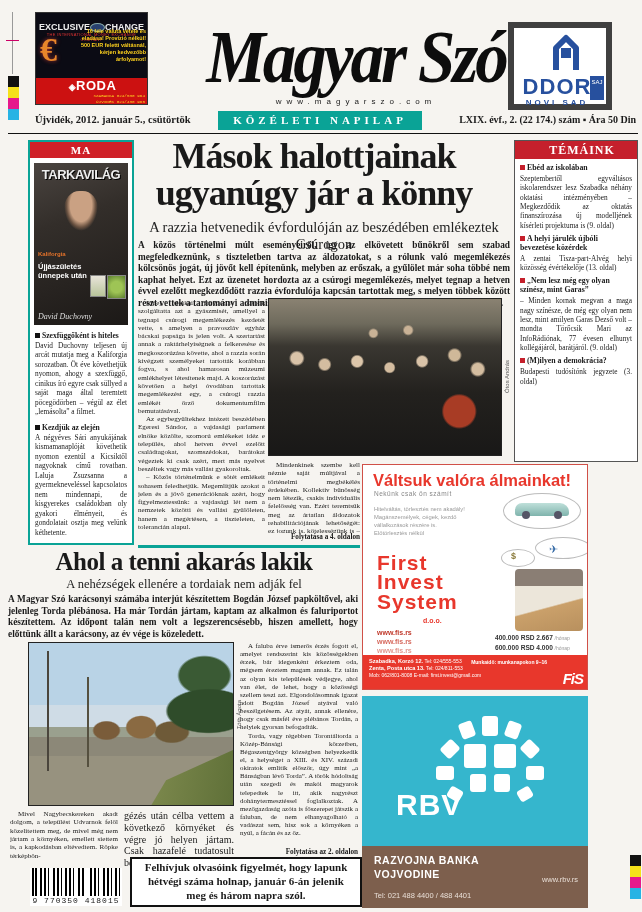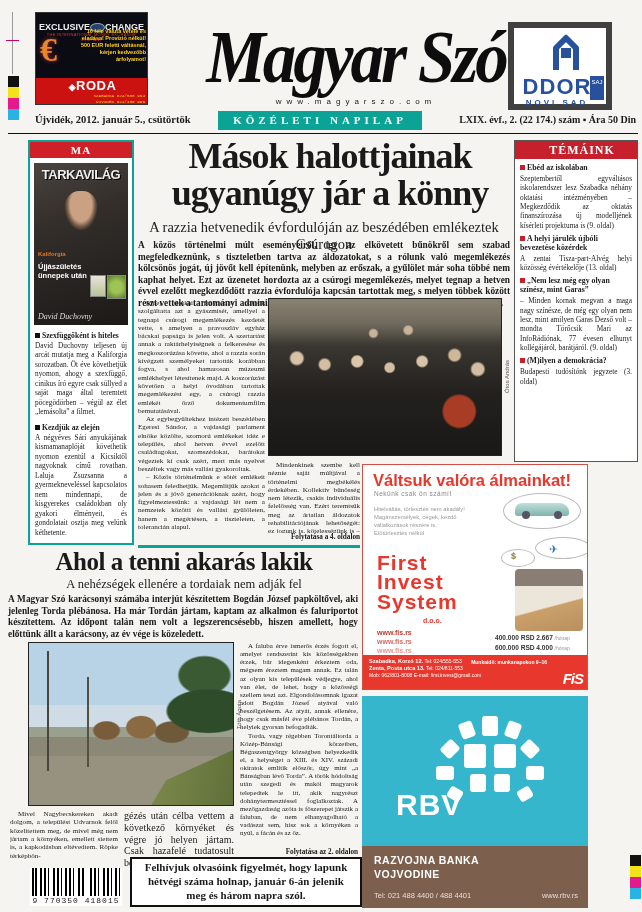--- a/index.html
+++ b/index.html
@@ -47,21 +47,21 @@
   .cover-line-white { position:absolute; top:100px; left:4px; color:#fff; font-size:7.5px; font-weight:bold; font-family:"Liberation Sans",sans-serif; line-height:1.15; width:60px; }
   .cover-credit { position:absolute; bottom:4px; left:4px; color:#ddd; font-style:italic; font-size:8px; }
   .cover-thumb1 { position:absolute; bottom:28px; right:22px; width:16px; height:22px; background:linear-gradient(#e8e4da,#b8c49a); border:1px solid #888; }
   .cover-thumb2 { position:absolute; bottom:26px; right:2px; width:19px; height:24px; background:radial-gradient(circle,#9ec455 0 40%,#5a7d2e 100%); border:1px solid #888; }
   .ma-items { padding:6px 5px 0 5px; }
   .ma-item-title { font-weight:bold; font-size:7.6px; margin-bottom:1px; }
   .ma-item-body { font-size:7.3px; line-height:1.3; text-align:justify; margin-bottom:6px; }
   .bullet { display:inline-block; width:5px; height:5px; background:#111; margin-right:2px; }
 
   
-  .m-headline { left:144px; top:138px; width:372px; text-align:center; font-weight:bold; font-size:36px; line-height:1.04; letter-spacing:-1px; }
+  .m-headline { left:128px; top:138px; width:372px; text-align:center; font-weight:bold; font-size:36px; line-height:1.04; letter-spacing:-1px; }
   .m-subhead { left:138px; top:219px; width:372px; text-align:center; font-size:14.5px; color:#222; }
   .m-lead { left:138px; top:240px; width:372px; font-weight:bold; font-size:9.3px; line-height:1.24; }
   .m-col1 { left:138px; top:299px; width:127px; height:238px; font-size:7.1px; line-height:1.17; overflow:hidden; }
   .m-col1 p, .m-col2 p { text-indent:8px; }
   .m-photo { left:268px; top:298px; width:234px; height:158px; border:1px solid #222; background:
       radial-gradient(circle at 82% 72%, #a83c25 0 7%, rgba(0,0,0,0) 8%),
       radial-gradient(circle at 12% 38%, #d9c3a8 0 2.5%, rgba(0,0,0,0) 3.5%),
       radial-gradient(circle at 24% 42%, #d4bda0 0 2.5%, rgba(0,0,0,0) 3.5%),
       radial-gradient(circle at 38% 40%, #dcc6aa 0 3%, rgba(0,0,0,0) 4%),
       radial-gradient(circle at 52% 44%, #d4bda0 0 3%, rgba(0,0,0,0) 4%),
@@ -115,21 +115,21 @@
   .fis-foot-logo { position:absolute; right:4px; bottom:2px; font-size:15px; font-weight:bold; font-style:italic; letter-spacing:-1px; }
 
   
   .rbv-ad { left:362px; top:696px; width:226px; height:212px; overflow:hidden; }
   .rbv-top { width:100%; height:150px; background:#35b6cd; position:relative; }
   .rbv-logo-svg { position:absolute; left:68px; top:14px; }
   .rbv-text { position:absolute; left:34px; top:92px; color:#fff; font-family:"Liberation Sans",sans-serif; font-weight:bold; font-size:30px; letter-spacing:1px; }
   .rbv-bottom { width:100%; height:62px; background:#7d5f4d; position:relative; color:#fff; font-family:"Liberation Sans",sans-serif; }
   .rbv-name { position:absolute; left:12px; top:8px; font-weight:bold; font-size:10.5px; letter-spacing:.5px; line-height:1.3; }
   .rbv-tel { position:absolute; left:12px; bottom:8px; font-size:7.5px; color:#e8ded6; }
-  .rbv-web { position:absolute; right:10px; bottom:8px; font-size:7.5px; color:#e8ded6; }
+  .rbv-web { position:absolute; right:10px; bottom:24px; font-size:7.5px; color:#e8ded6; }
 
   
   .s-headline { left:8px; top:548px; width:352px; text-align:center; font-weight:bold; font-size:25px; letter-spacing:-.5px; }
   .s-subhead { left:8px; top:577px; width:352px; text-align:center; font-size:12.5px; }
   .s-lead { left:8px; top:594px; width:350px; font-weight:bold; font-size:9.3px; line-height:1.24; }
   .s-photo { left:28px; top:642px; width:206px; height:164px; border:1px solid #222; background:
       radial-gradient(ellipse at 88% 42%, #2f4c2a 0 16%, rgba(0,0,0,0) 17%),
       radial-gradient(ellipse at 86% 20%, #3a5a34 0 10%, rgba(0,0,0,0) 11%),
       radial-gradient(ellipse at 55% 52%, #8a6a42 0 9%, rgba(0,0,0,0) 10%),
       radial-gradient(ellipse at 38% 54%, #7a5c3a 0 7%, rgba(0,0,0,0) 8%),

